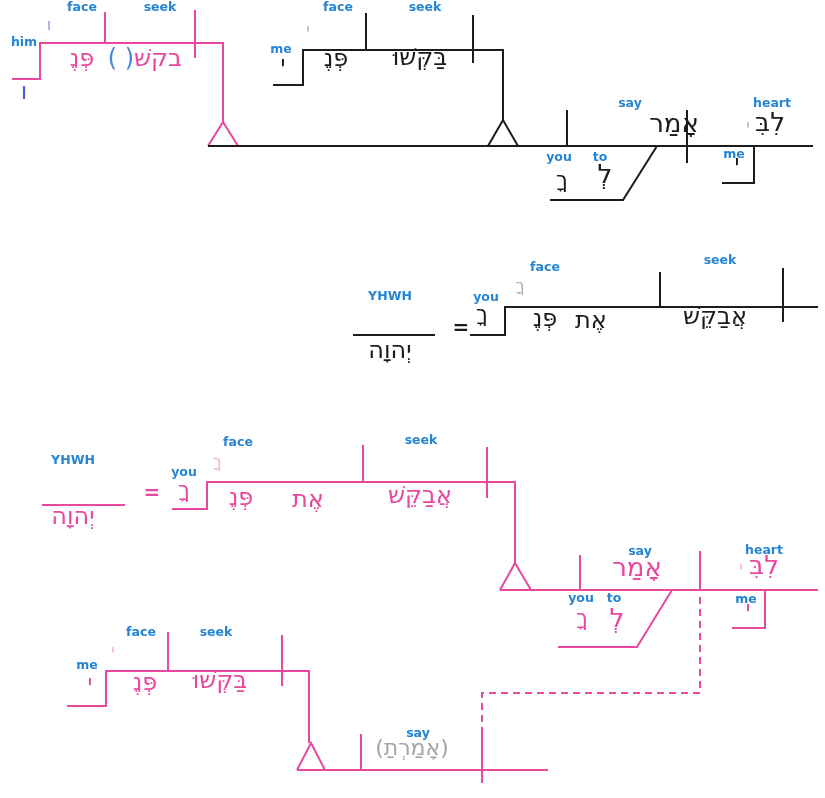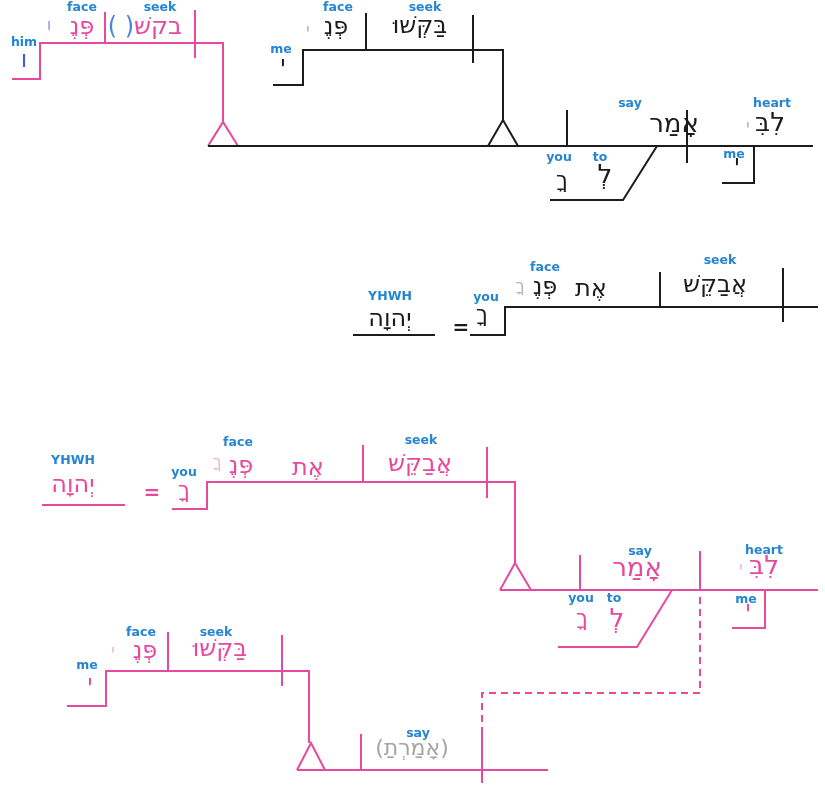--- a/index.html
+++ b/index.html
@@ -18,21 +18,21 @@
     color:#2585d2;
     white-space:nowrap;line-height:1;
   }
   .heb{
     position:absolute;z-index:2;
     transform:translateX(-50%);
     direction:rtl;unicode-bidi:isolate;
     white-space:nowrap;line-height:1;
     font-family:"DejaVu Sans", sans-serif;
   }
-  .s26{font-size:26px;} .s24{font-size:24px;} .s22{font-size:22px;} .s17{font-size:17px;}
+  .s26{font-size:26px;} .s24{font-size:24px;margin-top:32px;} .s22{font-size:22px;} .s17{font-size:17px;}
   .pink{color:#e8489e;}
   .blk{color:#1c1c1c;}
   .ind{color:#4b5cd1;}
   .parens{color:#4a86d8;direction:ltr;}
   .ghost-g{color:#b4b4b8;}
   .ghost-p{color:#f2b4d8;}
   .ghost-i{color:#96a2ea;}
   .gray{color:#a5a5a8;}
   .eq{font-weight:700;font-size:20px;direction:ltr;}
 </style>

